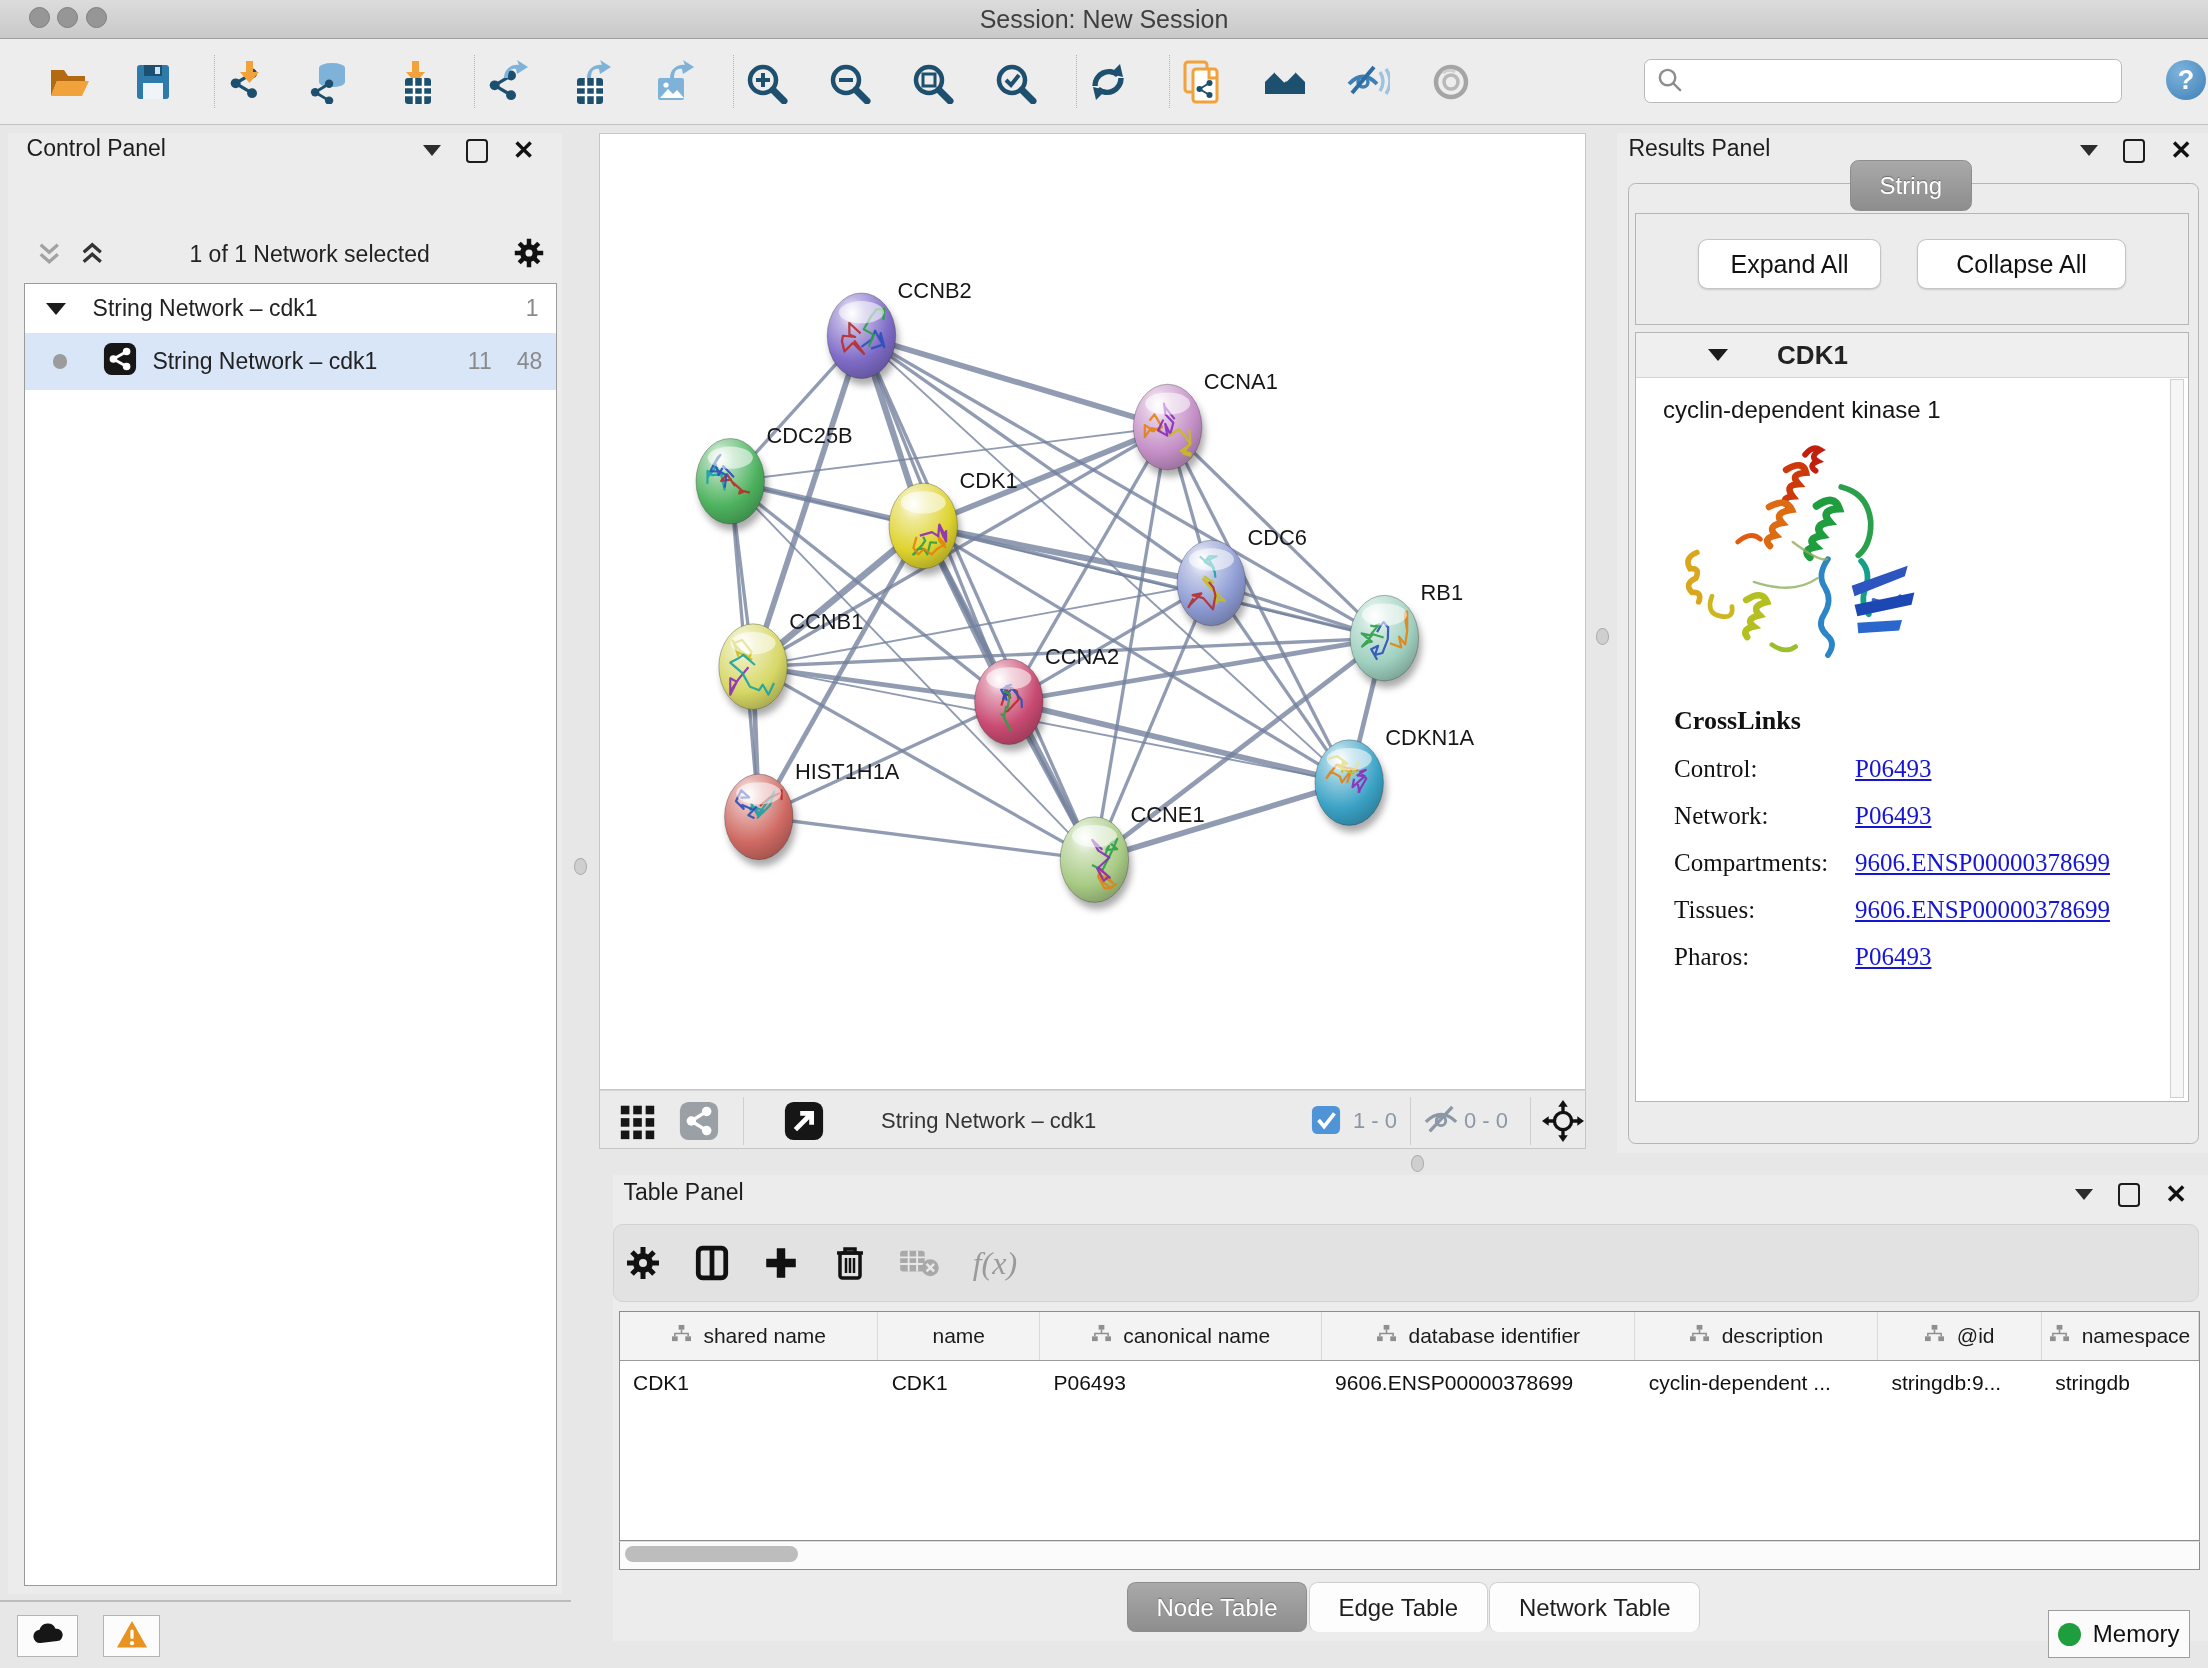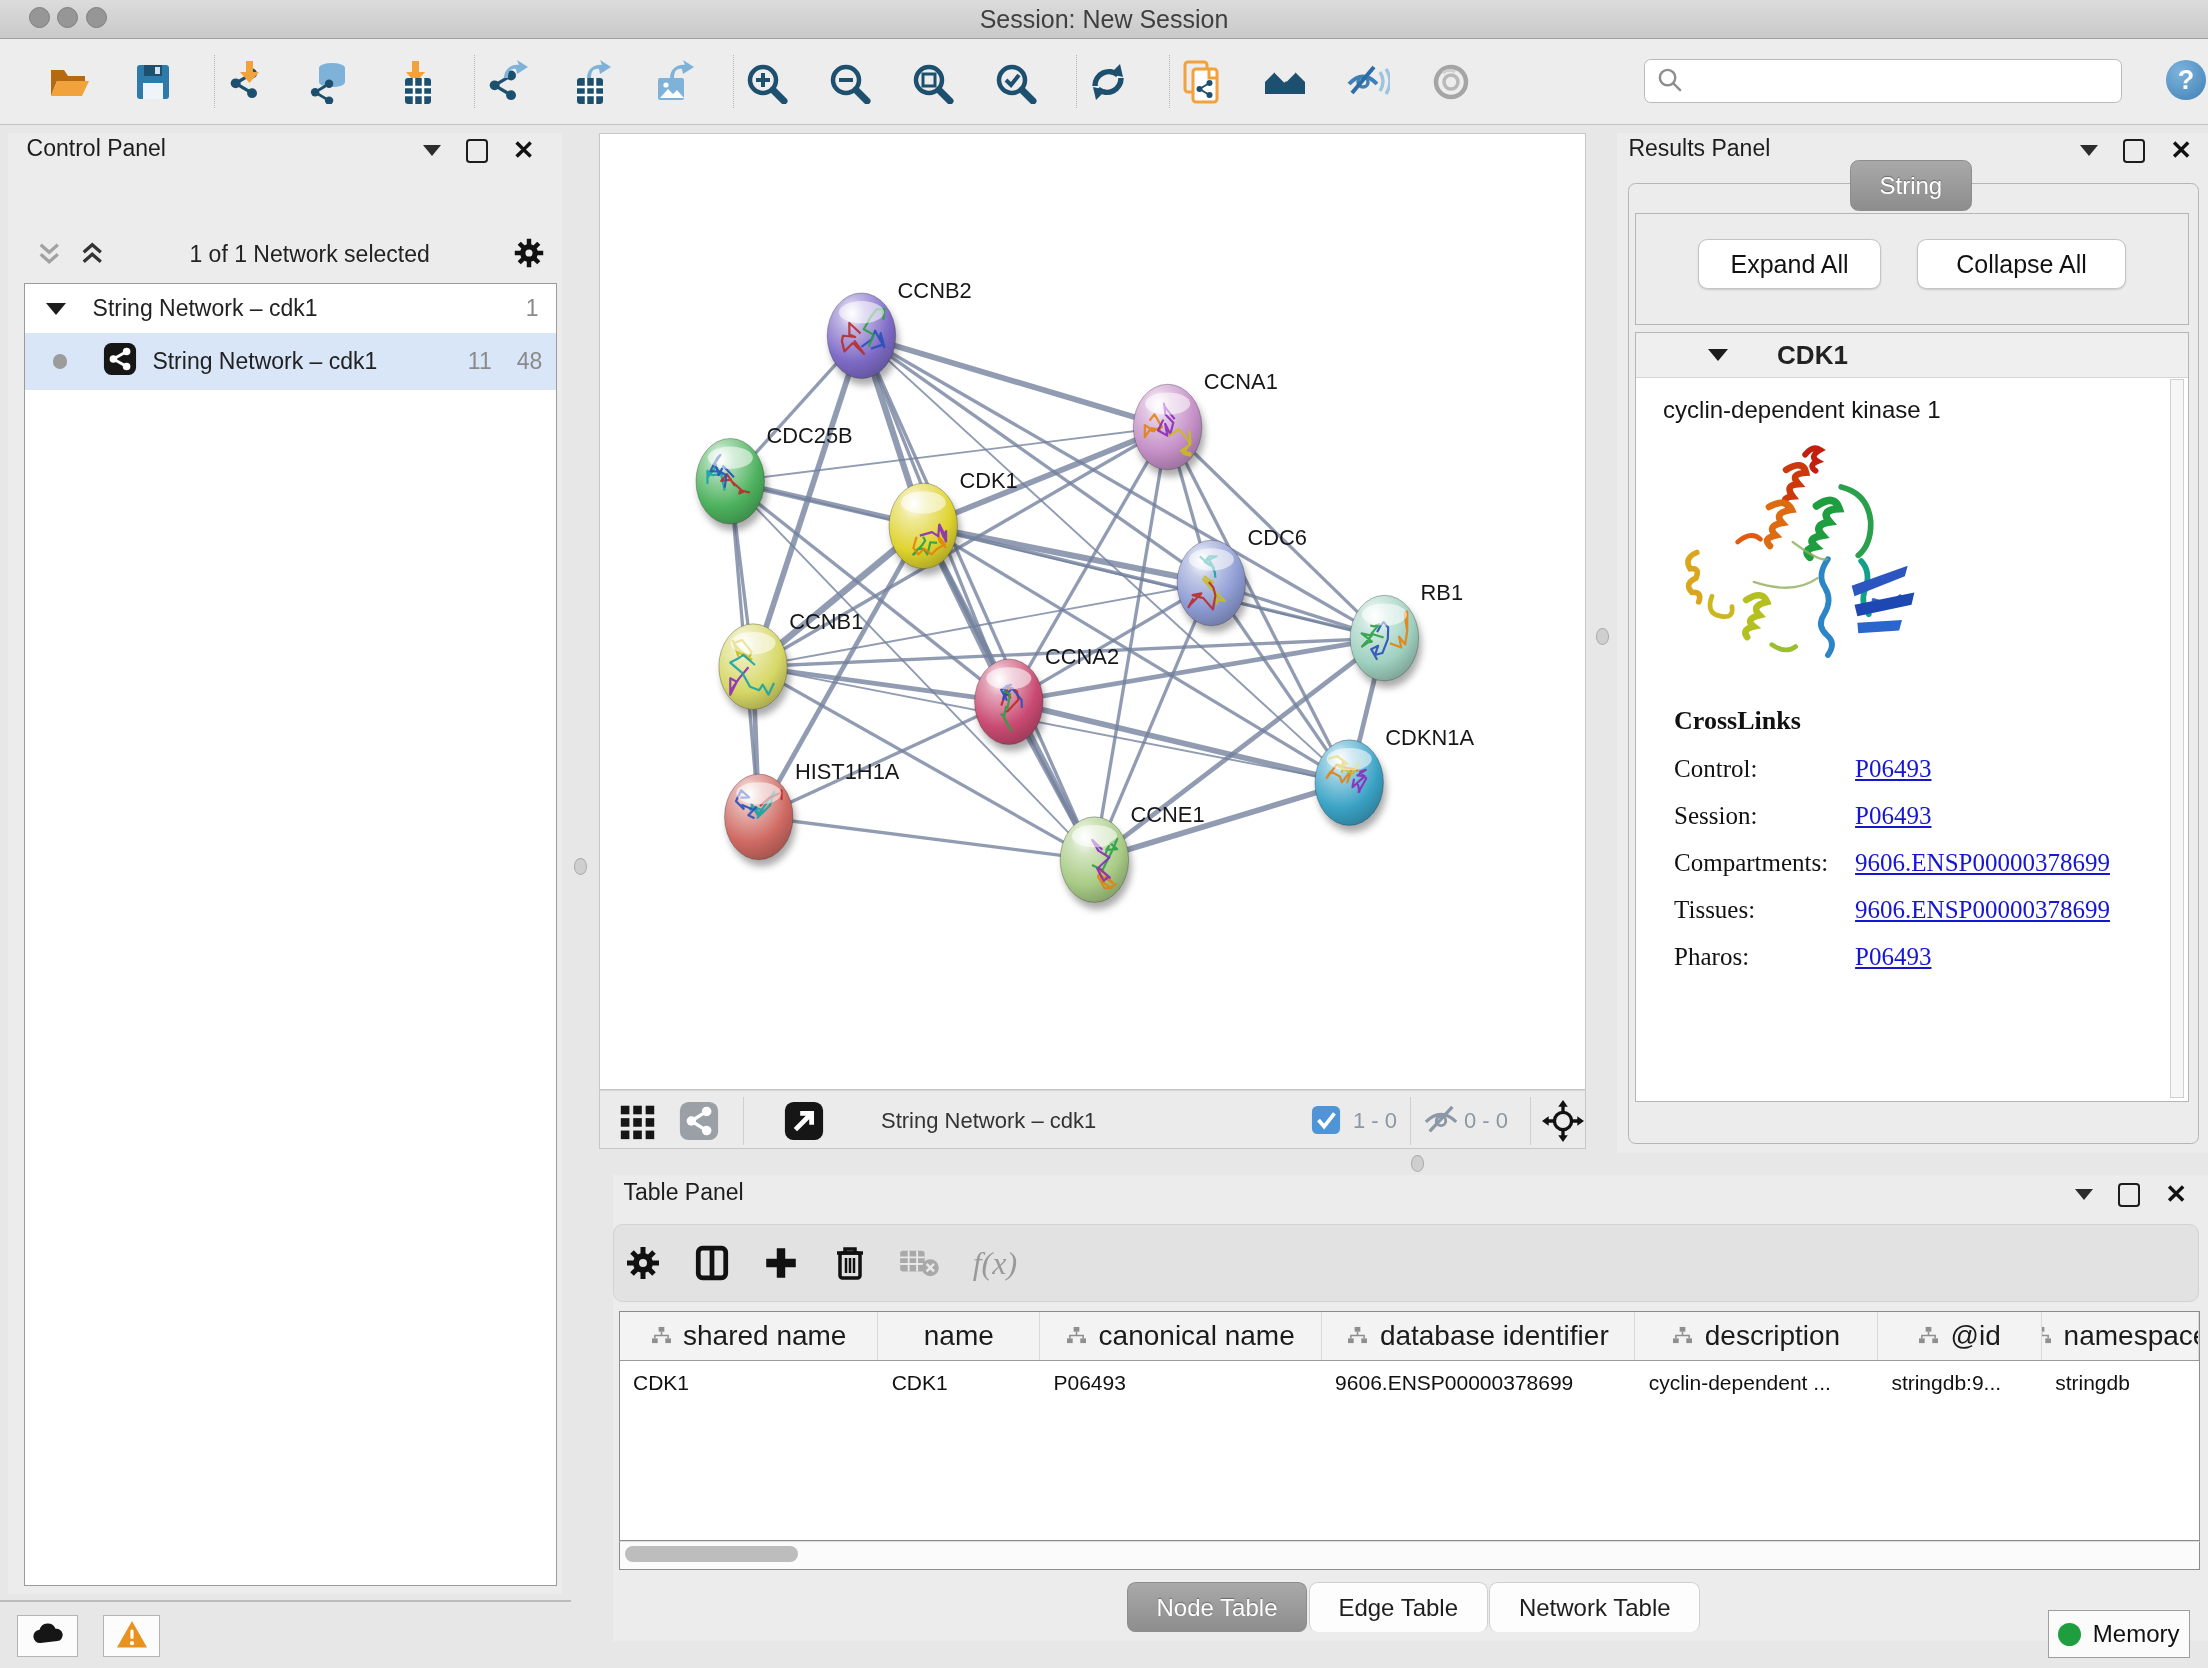--- a/index.html
+++ b/index.html
@@ -74,21 +74,21 @@
   .xl-val a,.xl-val{color:#1515d2;text-decoration:underline;}
 
   
   #table-panel{left:613px;top:1175px;width:1595px;height:466px;background:#ececec;}
   #tp-toolbar{position:absolute;left:0px;top:49px;width:1586px;height:78px;background:#e2e2e2;border:1px solid #d2d2d2;
     border-radius:9.5px;display:flex;align-items:center;padding-left:8px;box-sizing:border-box;}
   .tp-icon{width:42px;height:42px;margin-right:27px;display:inline-flex;align-items:center;justify-content:center;}
   #fx-icon{font-family:"Liberation Serif",serif;font-style:italic;font-size:32px;color:#9a9a9a;margin-left:5.7px;}
   #ntable{position:absolute;left:5.7px;top:136px;width:1581px;height:230px;background:#fff;border:1.9px solid #8c8c8c;box-sizing:border-box;overflow:hidden;}
   #thead{display:flex;height:48px;background:#f3f3f3;border-bottom:1px solid #9a9a9a;}
-  .th{display:flex;align-items:center;justify-content:center;gap:11.4px;font-size:28px;color:#1b1b1b;
+  .th{display:flex;align-items:center;justify-content:center;gap:11.4px;font-size:21px;color:#1b1b1b;
     border-right:1px solid #d9d9d9;box-sizing:border-box;overflow:hidden;white-space:nowrap;}
   #trow{display:flex;height:44px;align-items:center;}
   .td{font-size:21px;color:#111;padding-left:13.3px;box-sizing:border-box;overflow:hidden;white-space:nowrap;}
   #tscroll{position:absolute;left:5.7px;top:366px;width:1581px;height:28.5px;background:#fbfbfb;border:1.9px solid #8c8c8c;border-top:1px solid #ddd;box-sizing:border-box;}
   #tthumb{position:absolute;left:5.7px;top:3.8px;width:173px;height:16px;border-radius:8.6px;background:#bdbdbd;}
   #tp-tabs{position:absolute;left:514px;top:407px;}
 
   
   .st-btn{position:absolute;background:#fcfcfc;border:1.9px solid #b4b4b4;display:flex;align-items:center;justify-content:center;}
   #memory-btn{left:2048px;top:1610px;width:140px;height:46px;background:#fbfbfb;border:1px solid #9e9e9e;
@@ -662,21 +662,21 @@
       </div>
 
       <div id="crosslinks">
         <div id="xl-title">CrossLinks</div>
         <div id="xl-rows">
             <div class="xl-row">
               <span class="xl-label">Control:</span>
               <span class="xl-val">P06493</span>
             </div>
             <div class="xl-row">
-              <span class="xl-label">Session:</span>
+              <span class="xl-label">Network:</span>
               <span class="xl-val">P06493</span>
             </div>
             <div class="xl-row">
               <span class="xl-label">Compartments:</span>
               <span class="xl-val">9606.ENSP00000378699</span>
             </div>
             <div class="xl-row">
               <span class="xl-label">Tissues:</span>
               <span class="xl-val">9606.ENSP00000378699</span>
             </div>

